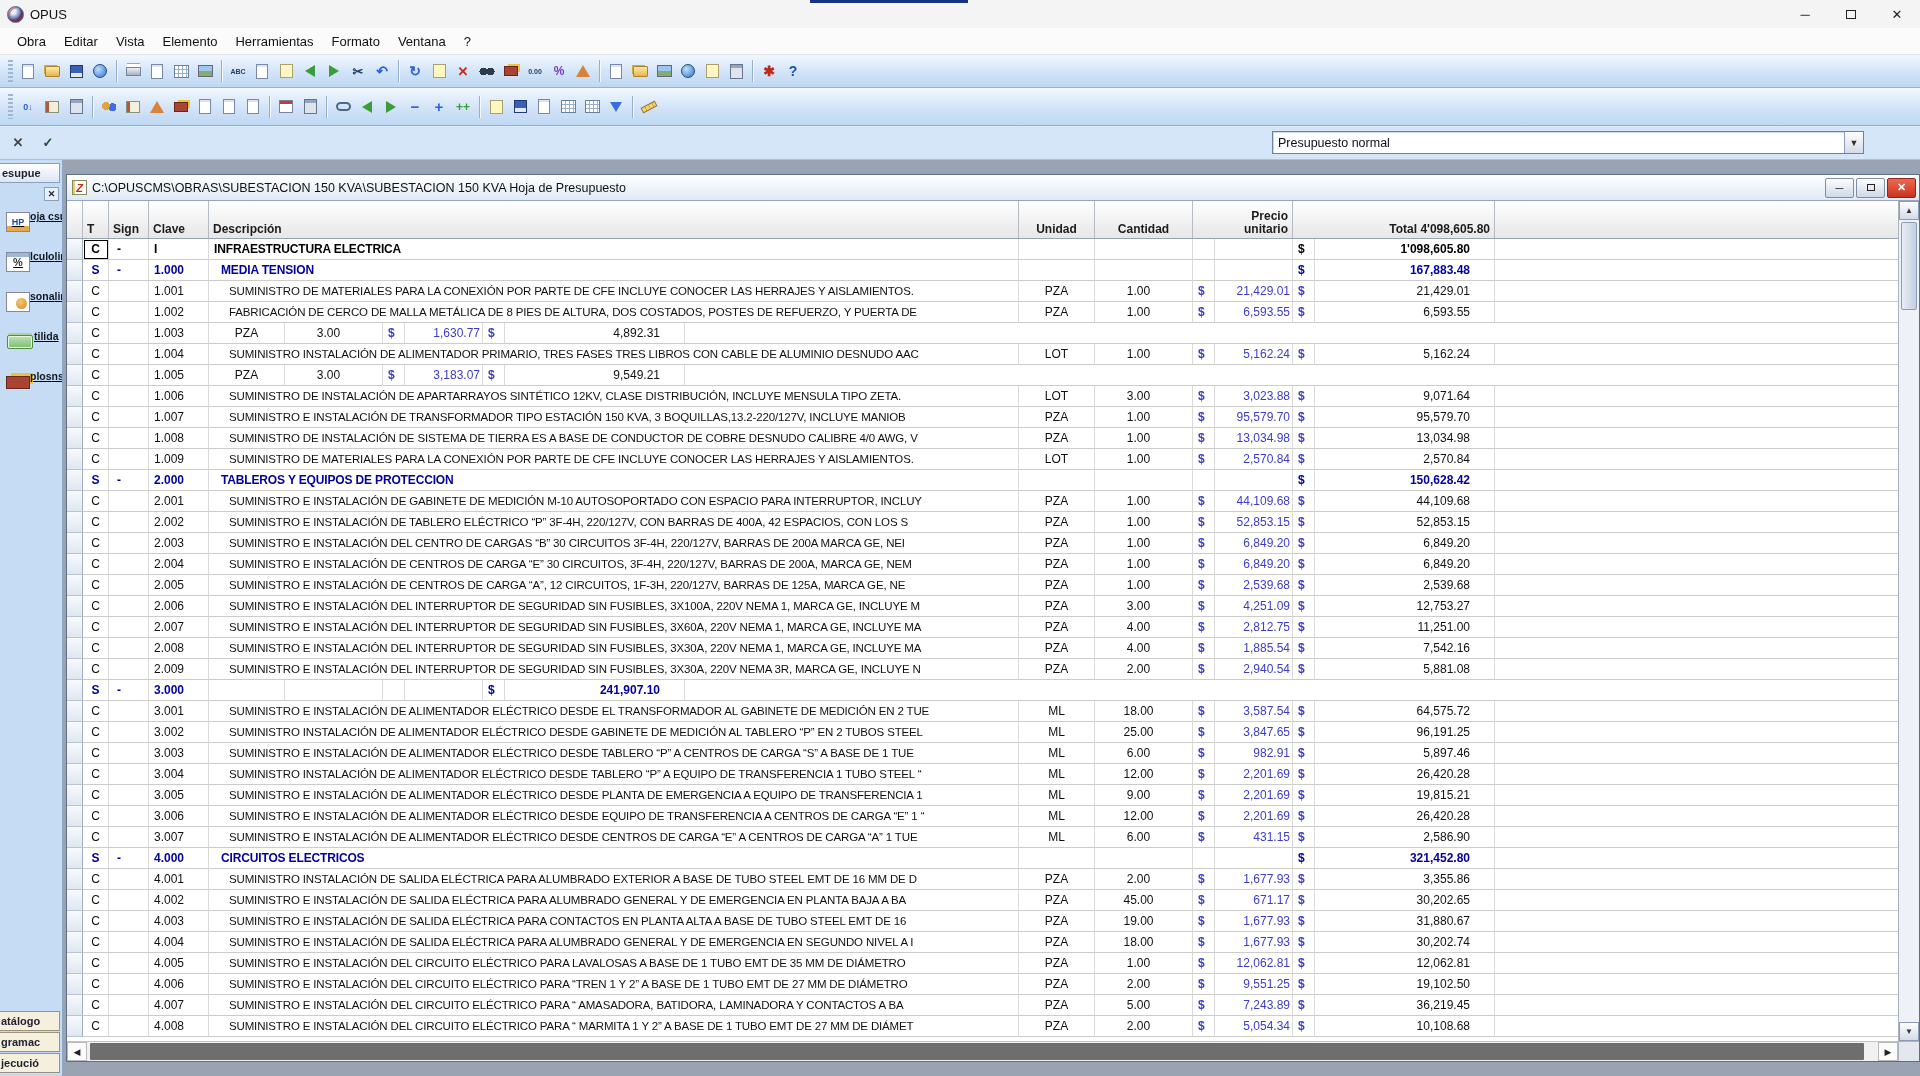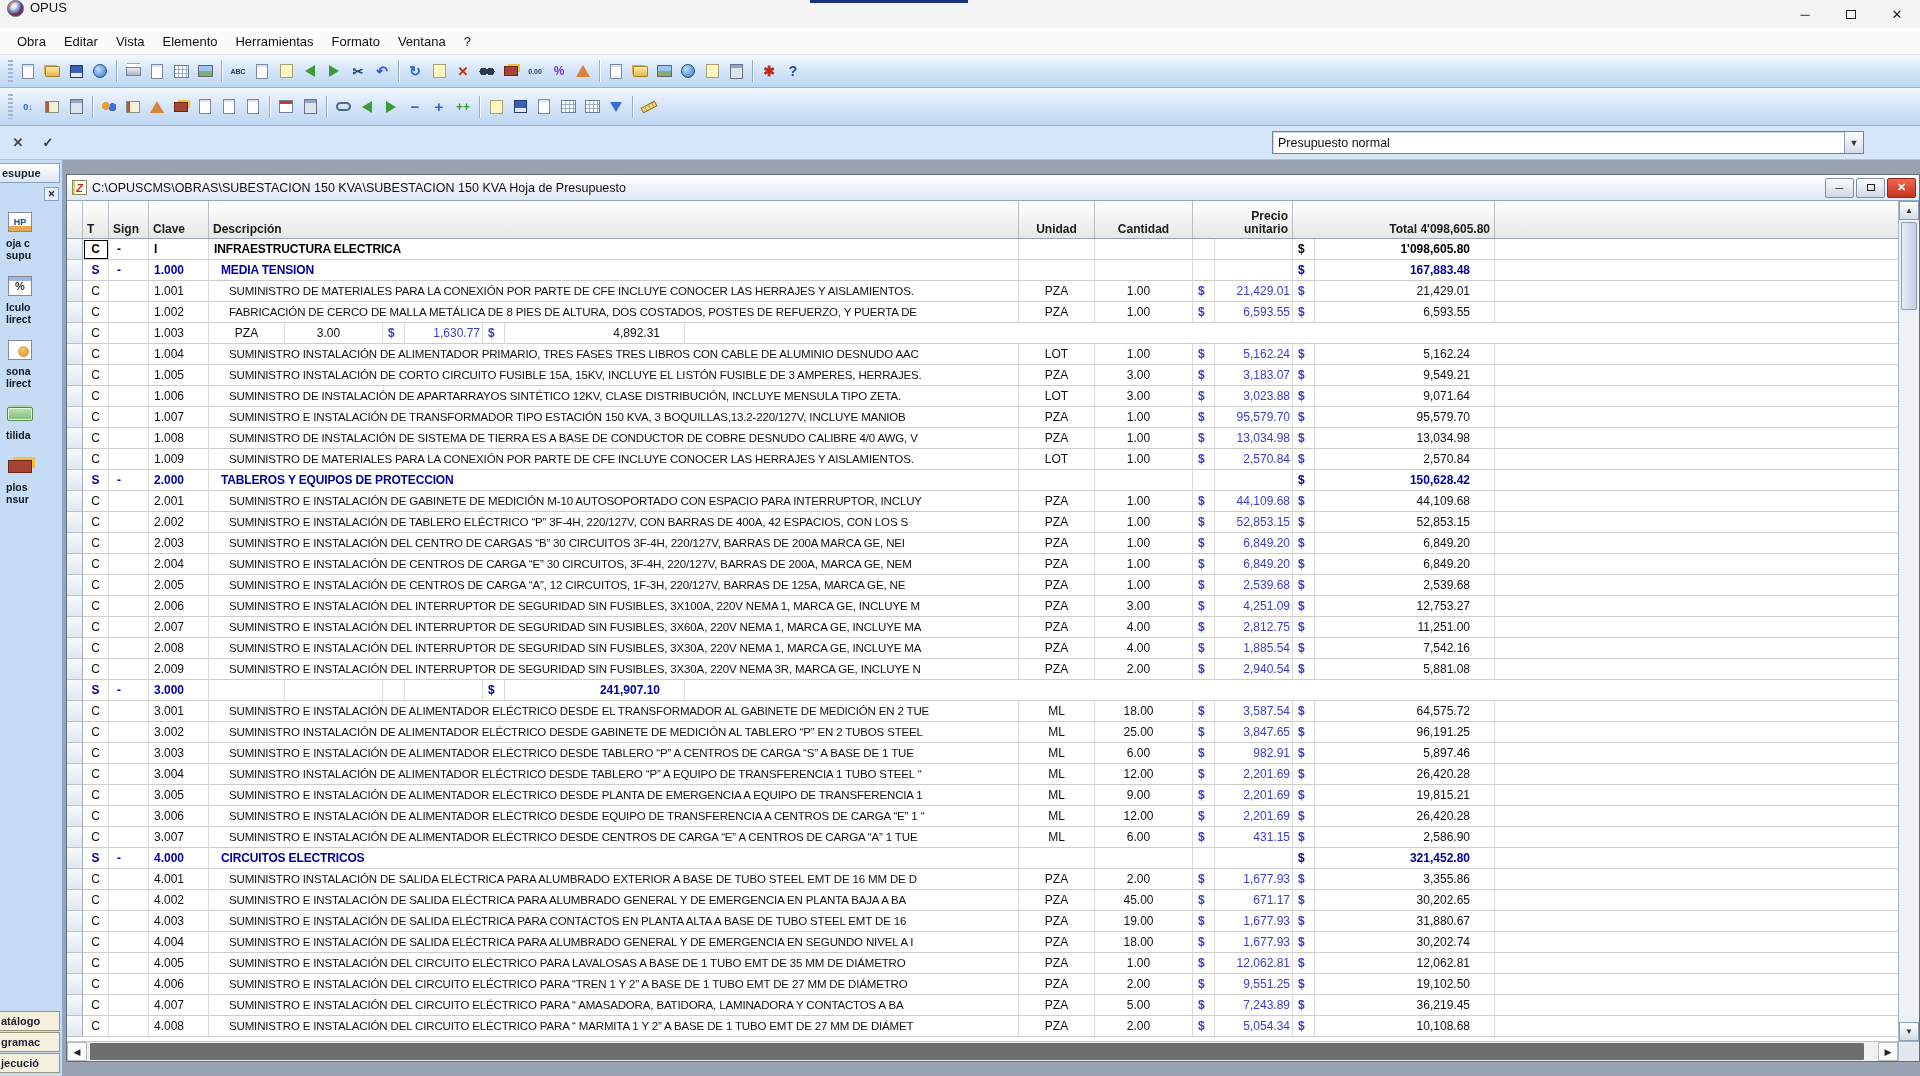--- a/index.html
+++ b/index.html
@@ -1,21 +1,21 @@
 <!DOCTYPE html>
 <html><head>
 <meta charset="utf-8">
 <style>
   * { margin:0; padding:0; box-sizing:border-box; }
   html,body { width:1920px; height:1076px; overflow:hidden;
     font-family:"Liberation Sans", sans-serif; background:#f0f0f0; }
   #app { position:relative; width:1920px; height:1076px; display:flex; flex-direction:column; }
 
   
-  .titlebar { height:28px; background:#f4f4f4; display:flex; flex:0 0 auto; }
+  .titlebar { height:28px; background:#f4f4f4; display:flex; align-items:center; flex:0 0 auto; }
   .app-icon { width:17px; height:17px; border-radius:50%; margin:0 6px 0 7px;
     background: radial-gradient(circle at 35% 30%, #e8eef8 18%, #4a66b0 55%, #27407e);
     box-shadow: inset -2px -2px 0 rgba(150,30,30,.75), inset 2px 1px 0 rgba(190,60,60,.55);
     border:1px solid #5a6a8a; }
   .app-title { font-size:13px; color:#111; }
   .tb-spacer { flex:1; }
   .win-btn { width:46px; height:28px; display:flex; align-items:center; justify-content:center;
     font-size:13px; color:#222; }
   .restore-glyph { width:10px; height:9px; border:1px solid #222; display:inline-block; }
   .top-accent { position:absolute; left:810px; top:0; width:158px; height:3px; background:#16337f; z-index:9; }
@@ -84,21 +84,21 @@
 
   
   .sidebar { width:64px; background:#c6dbf4; border-right:2px solid #8fa6c4; position:relative;
     overflow:hidden; flex:0 0 auto; }
   .side-tab { margin:3px 2px 0 0; height:20px; background:linear-gradient(#ffffff,#dbe6f4);
     border:1px solid #8aa0c0; border-left:none; font-size:11px; font-weight:bold; color:#223;
     display:flex; align-items:center; padding-left:2px; white-space:nowrap; overflow:hidden; }
   .side-close { position:absolute; right:3px; top:27px; width:15px; height:14px; font-size:9px; font-weight:bold;
     background:#e9f0fb; border:1px solid #8aa0c0; display:flex; align-items:center; justify-content:center; color:#223; }
   .side-items { position:absolute; top:50px; left:0; right:0; }
-  .side-item { margin-bottom:13px; display:flex; flex-direction:column; align-items:flex-start; padding-left:6px; }
+  .side-item { margin-bottom:13px; display:flex; flex-direction:row; align-items:flex-start; padding-left:6px;text-decoration:underline; }
   .side-ico { width:28px; height:24px; display:flex; align-items:center; justify-content:center; margin-bottom:3px; }
   .si-box { width:24px; height:20px; background:#fff; border:1px solid #889; display:flex; align-items:center;
     justify-content:center; font-size:9px; font-weight:bold; color:#224a9c; }
   .si-box.hp { box-shadow:inset 0 -5px 0 #e8a84c; }
   .si-box.pct { box-shadow:inset 0 4px 0 #9ab8dc; color:#333; font-size:11px; }
   .si-person { width:24px; height:20px; background:#fff; border:1px solid #889; position:relative; }
   .si-person::after { content:""; position:absolute; right:2px; bottom:2px; width:11px; height:11px;
     border-radius:50%; background:radial-gradient(circle at 40% 35%, #f3c66a, #d88a2a); }
   .si-money { width:26px; height:14px; background:linear-gradient(#bfe3b4,#7cbd72); border:1px solid #4e8c46;
     box-shadow:0 -3px 0 -1px #a9d49e, inset 0 0 0 1px #e7f5e2; border-radius:2px; }
@@ -558,21 +558,20 @@
                 <div class="cell c-pu">5,162.24</div>
                 <div class="cell c-d2">$</div>
                 <div class="cell c-tot">5,162.24</div>
                 <div class="cell c-fill"></div>
               </div>
               <div class="trow item">
                 <div class="cell c-gut"></div>
                 <div class="cell c-t">C</div>
                 <div class="cell c-sign"></div>
                 <div class="cell c-clave">1.005</div>
-                <div class="cell c-desc">SUMINISTRO INSTALACIÓN DE CORTO CIRCUITO FUSIBLE 15A, 15KV, INCLUYE EL LISTÓN FUSIBLE DE 3 AMPERES, HERRAJES.</div>
                 <div class="cell c-uni">PZA</div>
                 <div class="cell c-cant">3.00</div>
                 <div class="cell c-d1">$</div>
                 <div class="cell c-pu">3,183.07</div>
                 <div class="cell c-d2">$</div>
                 <div class="cell c-tot">9,549.21</div>
                 <div class="cell c-fill"></div>
               </div>
               <div class="trow item">
                 <div class="cell c-gut"></div>

